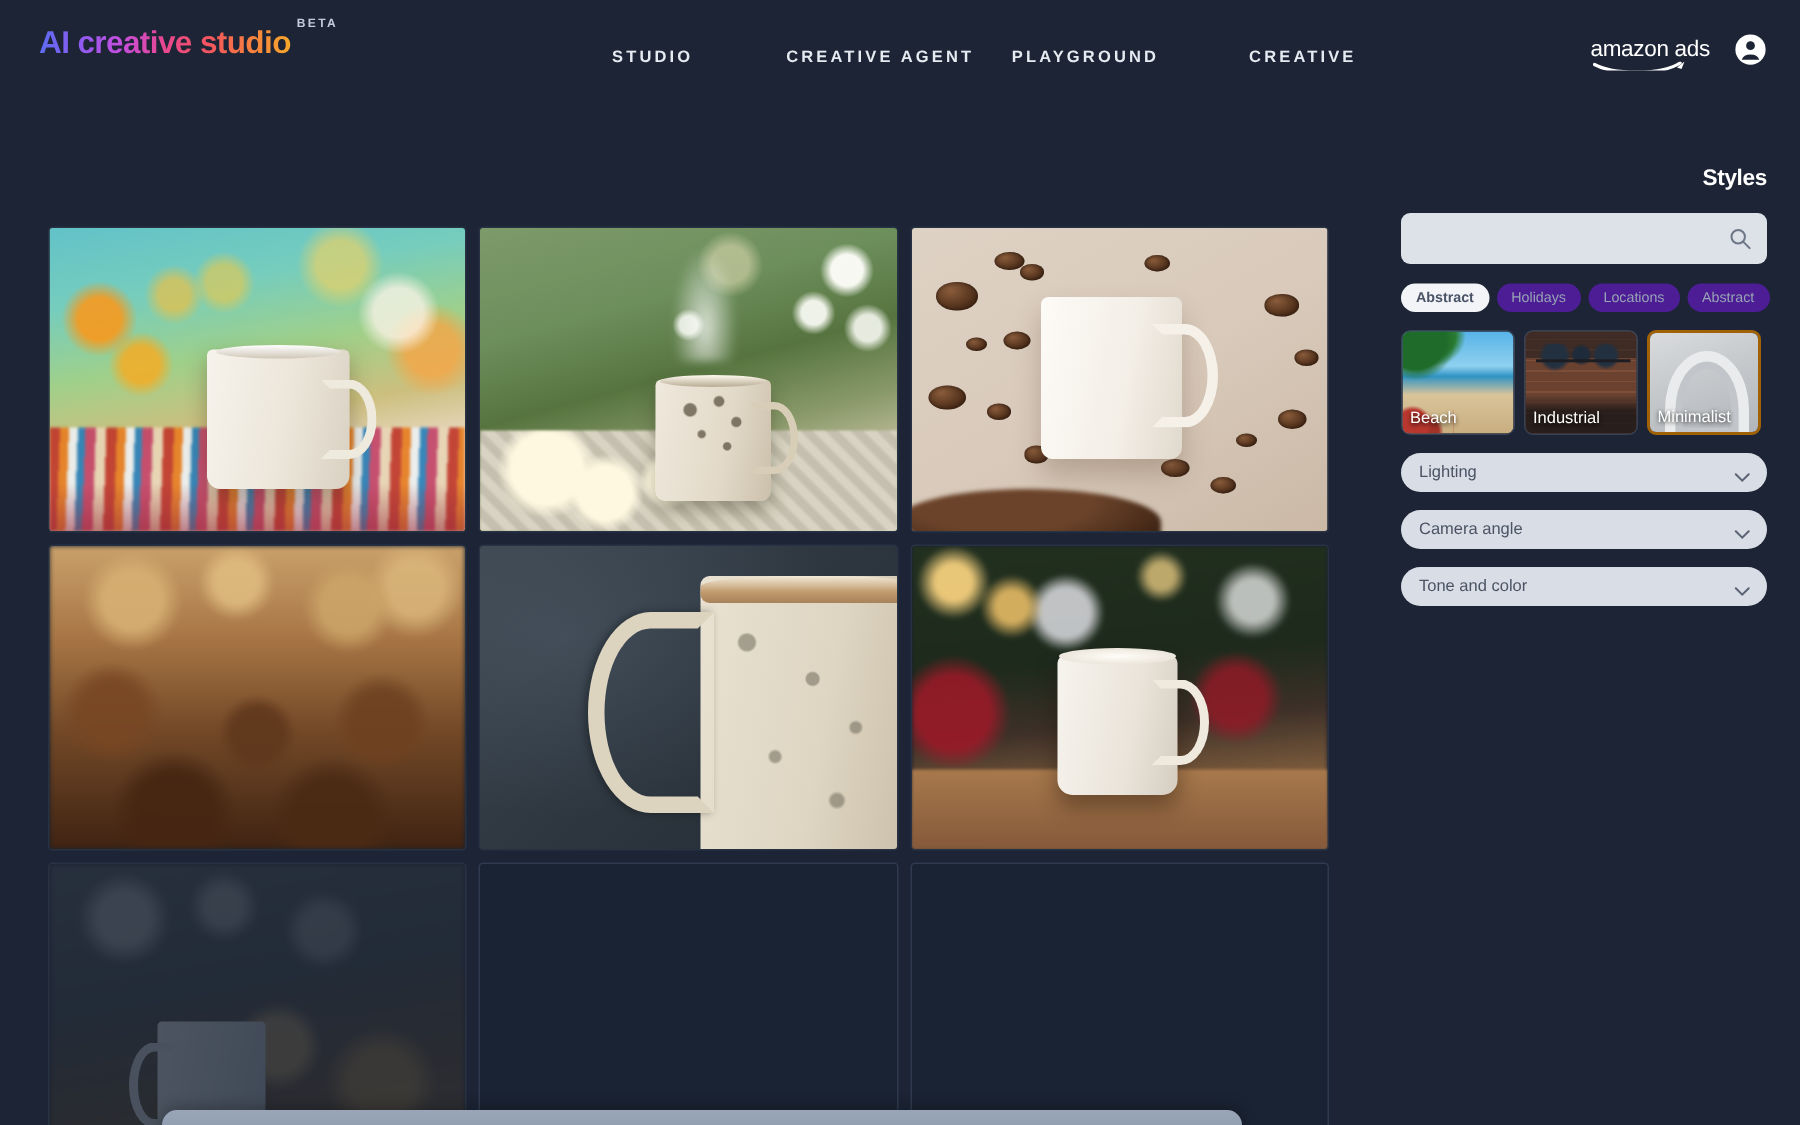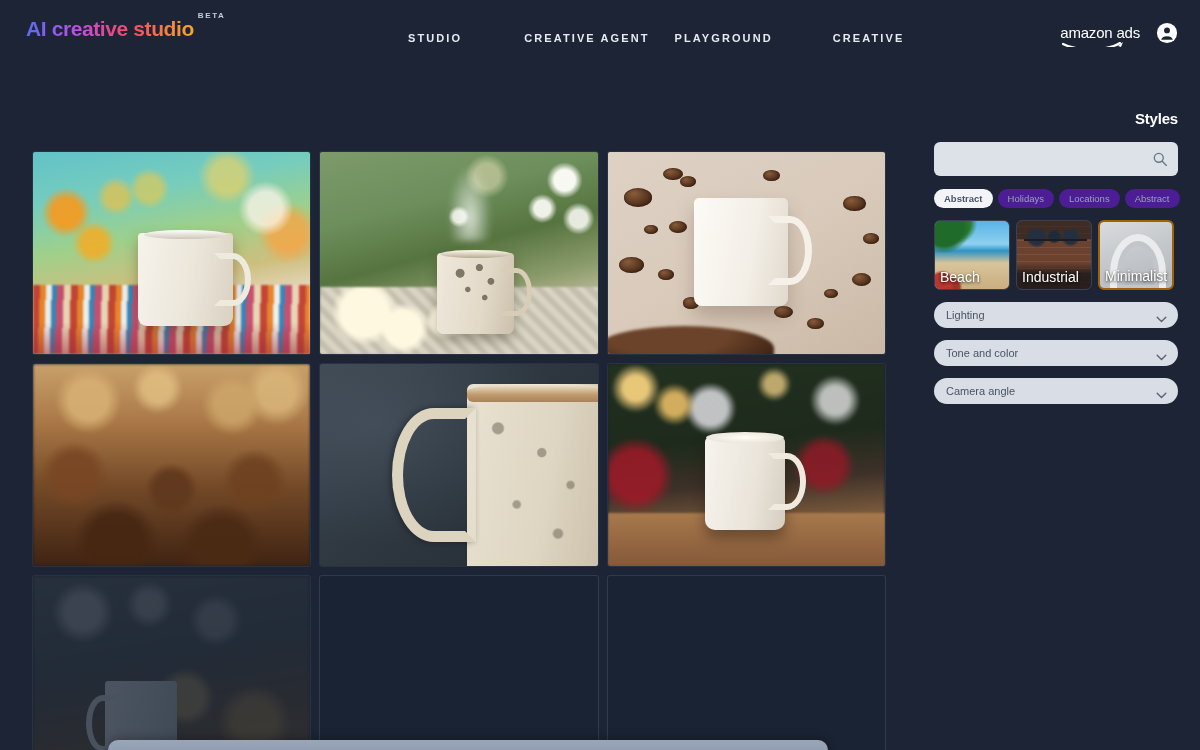--- a/index.html
+++ b/index.html
@@ -431,21 +431,21 @@
     border-radius: 6px;
     overflow: hidden;
     cursor: pointer;
     border: 1px solid rgba(140,155,185,0.25);
   }
   .style-card.selected { border: 2px solid #a16207; }
   .style-label {
     position: absolute;
     left: 5px;
     bottom: 4px;
-    font-size: 14px;
+    font-size: 11px;
     color: #ffffff;
     text-shadow: 0 1px 3px rgba(0,0,0,0.85);
     z-index: 2;
   }
   .style-thumb { position: absolute; inset: 0; }
 
   .th-beach {
     background:
       radial-gradient(circle at 12% 8%, #1f6b2a 0 22%, transparent 30%),
       radial-gradient(circle at 30% 4%, #2b7d33 0 16%, transparent 24%),
@@ -677,33 +677,33 @@
     <div class="effect-select">
       <span class="effect-label">Lighting</span>
       <span class="chevron-icon">
         <svg width="11" height="9" viewBox="0 0 12 9">
             <path d="M1.3 2 L6 6.6 L10.7 2" stroke="#5b6475" stroke-width="1.5" fill="none" stroke-linecap="round"></path>
           </svg>
       </span>
     </div>
 
     <div class="effect-select">
+      <span class="effect-label">Camera angle</span>
+      <span class="chevron-icon">
+        <svg width="11" height="9" viewBox="0 0 12 9">
+            <path d="M1.3 2 L6 6.6 L10.7 2" stroke="#5b6475" stroke-width="1.5" fill="none" stroke-linecap="round"></path>
+          </svg>
+      </span>
+    </div>
+
+    <div class="effect-select">
       <span class="effect-label">Tone and color</span>
       <span class="chevron-icon">
         <svg width="11" height="9" viewBox="0 0 12 9">
             <path d="M1.3 2 L6 6.6 L10.7 2" stroke="#5b6475" stroke-width="1.5" fill="none" stroke-linecap="round"></path>
           </svg>
       </span>
     </div>
-
-    <div class="effect-select">
-      <span class="effect-label">Camera angle</span>
-      <span class="chevron-icon">
-        <svg width="11" height="9" viewBox="0 0 12 9">
-            <path d="M1.3 2 L6 6.6 L10.7 2" stroke="#5b6475" stroke-width="1.5" fill="none" stroke-linecap="round"></path>
-          </svg>
-      </span>
-    </div>
   </div>
 
   <div class="prompt-bar"></div>
 
 </div>
 
 </body></html>

